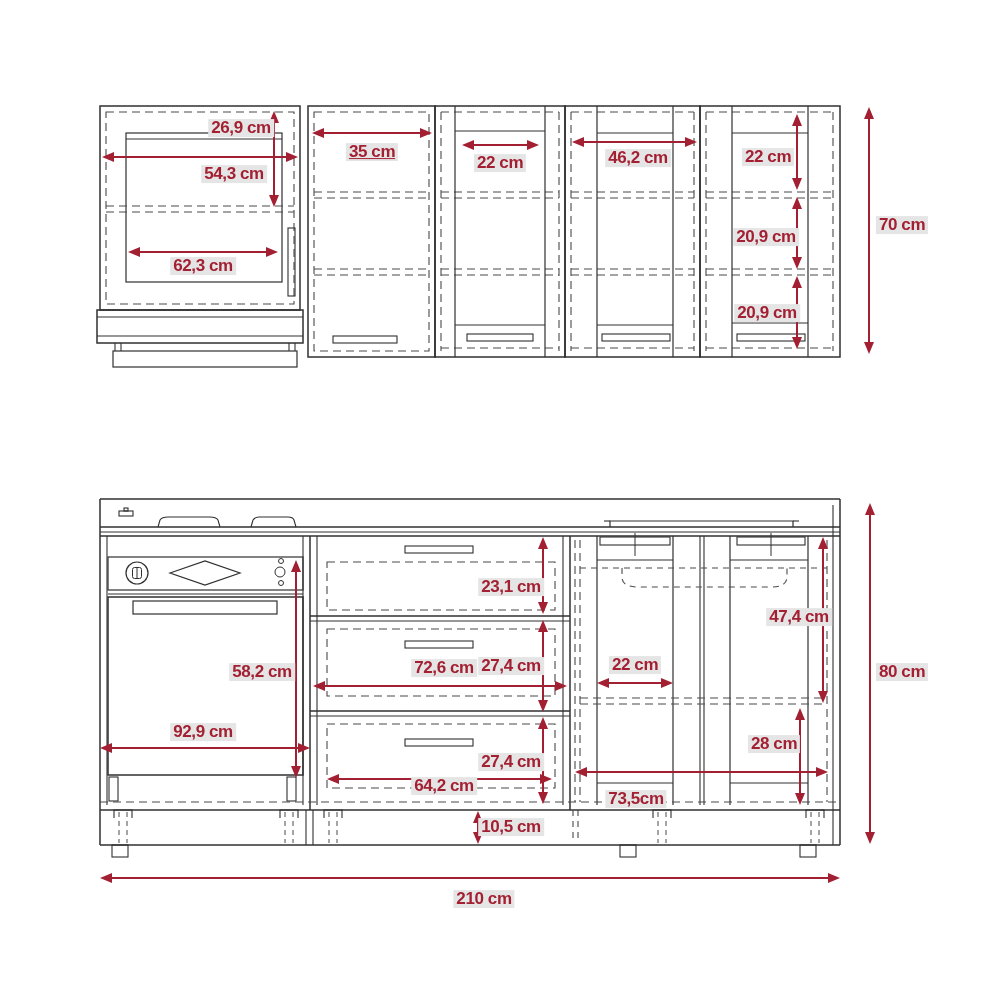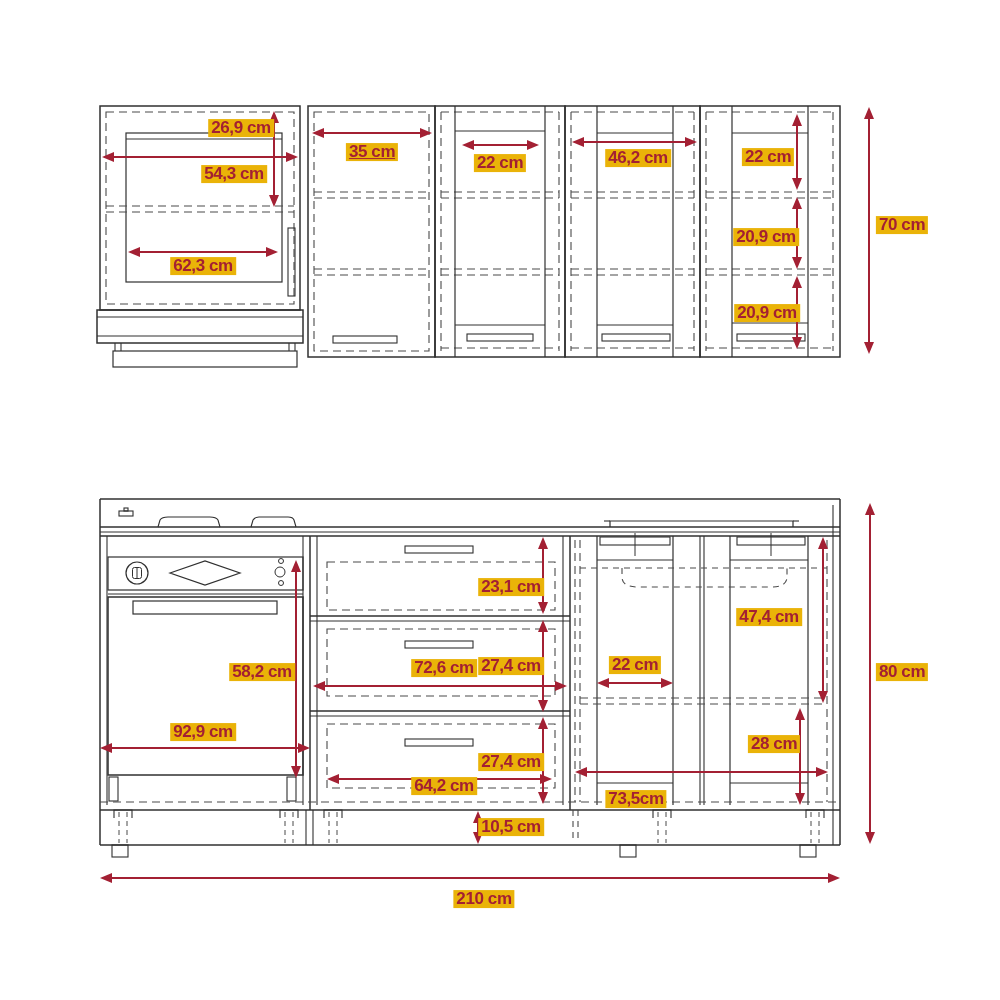--- a/index.html
+++ b/index.html
@@ -7,21 +7,21 @@
     position:relative;width:1000px;height:1000px;background:#ffffff;overflow:hidden;
     font-family:"Liberation Sans","DejaVu Sans",sans-serif;
   }
   #lineart{position:absolute;left:0;top:0;}
   #dims{position:absolute;left:0;top:0;width:1000px;height:1000px;pointer-events:none;}
   .dline{position:absolute;background:#a32033;}
   .ah{position:absolute;width:0;height:0;}
   .dlabel{
     position:absolute;transform:translate(-50%,-50%);
     color:#a32033;font-weight:bold;font-size:17px;letter-spacing:-0.4px;
-    white-space:nowrap;background:#eab308;padding:0 3px;line-height:1.05;
+    white-space:nowrap;background:#e5e5e5;padding:0 3px;line-height:1.05;
   }
 </style>
 </head>
 <body>
 
 <div id="stage">
 
 <svg id="lineart" width="1000" height="1000" viewBox="0 0 1000 1000" fill="none" stroke="#303030" stroke-width="1.5">
 
   <g>
@@ -326,21 +326,21 @@
       <div style="position: absolute; left: 0px; top: 0px;">
         <div class="dline" style="left: 607px; top: 681.7px; width: 56px; height: 2.6px;"></div>
         <div class="ah" style="left: 597px; top: 678px; border-top: 5px solid transparent; border-bottom: 5px solid transparent; border-right: 12px solid rgb(163, 32, 51);"></div>
         <div class="ah" style="left: 661px; top: 678px; border-top: 5px solid transparent; border-bottom: 5px solid transparent; border-left: 12px solid rgb(163, 32, 51);"></div>
         <div class="dlabel" style="left: 635px; top: 665px;">22 cm</div>
       </div>
       <div style="position: absolute; left: 0px; top: 0px;">
         <div class="dline" style="left: 821.7px; top: 547px; width: 2.6px; height: 146px;"></div>
         <div class="ah" style="left: 818px; top: 537px; border-left: 5px solid transparent; border-right: 5px solid transparent; border-bottom: 12px solid rgb(163, 32, 51);"></div>
         <div class="ah" style="left: 818px; top: 691px; border-left: 5px solid transparent; border-right: 5px solid transparent; border-top: 12px solid rgb(163, 32, 51);"></div>
-        <div class="dlabel" style="left: 769px; top: 617px;">47,4 cm</div>
+        <div class="dlabel" style="left: 799px; top: 617px;">47,4 cm</div>
       </div>
       <div style="position: absolute; left: 0px; top: 0px;">
         <div class="dline" style="left: 585px; top: 770.7px; width: 233px; height: 2.6px;"></div>
         <div class="ah" style="left: 575px; top: 767px; border-top: 5px solid transparent; border-bottom: 5px solid transparent; border-right: 12px solid rgb(163, 32, 51);"></div>
         <div class="ah" style="left: 816px; top: 767px; border-top: 5px solid transparent; border-bottom: 5px solid transparent; border-left: 12px solid rgb(163, 32, 51);"></div>
         <div class="dlabel" style="left: 636px; top: 799px;">73,5cm</div>
       </div>
       <div style="position: absolute; left: 0px; top: 0px;">
         <div class="dline" style="left: 798.7px; top: 718px; width: 2.6px; height: 77px;"></div>
         <div class="ah" style="left: 795px; top: 708px; border-left: 5px solid transparent; border-right: 5px solid transparent; border-bottom: 12px solid rgb(163, 32, 51);"></div>

